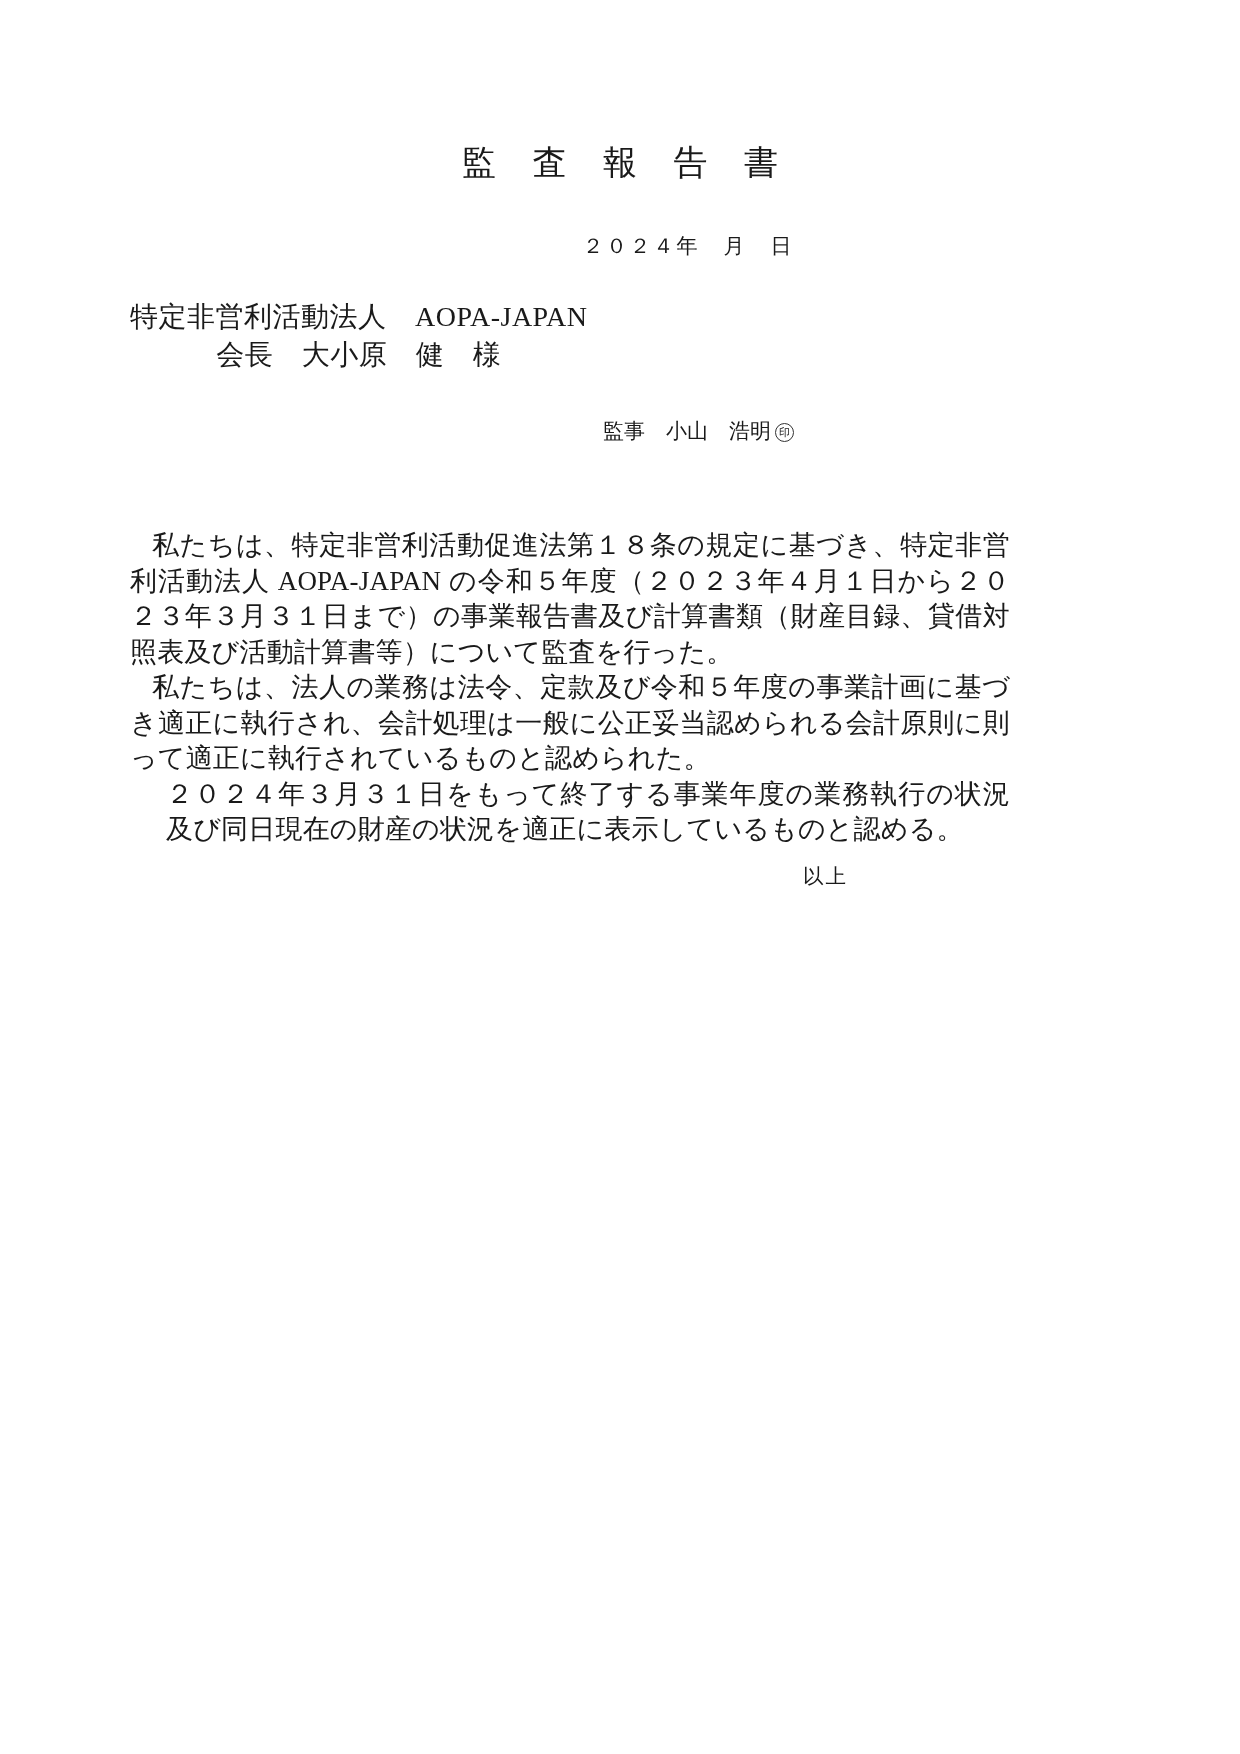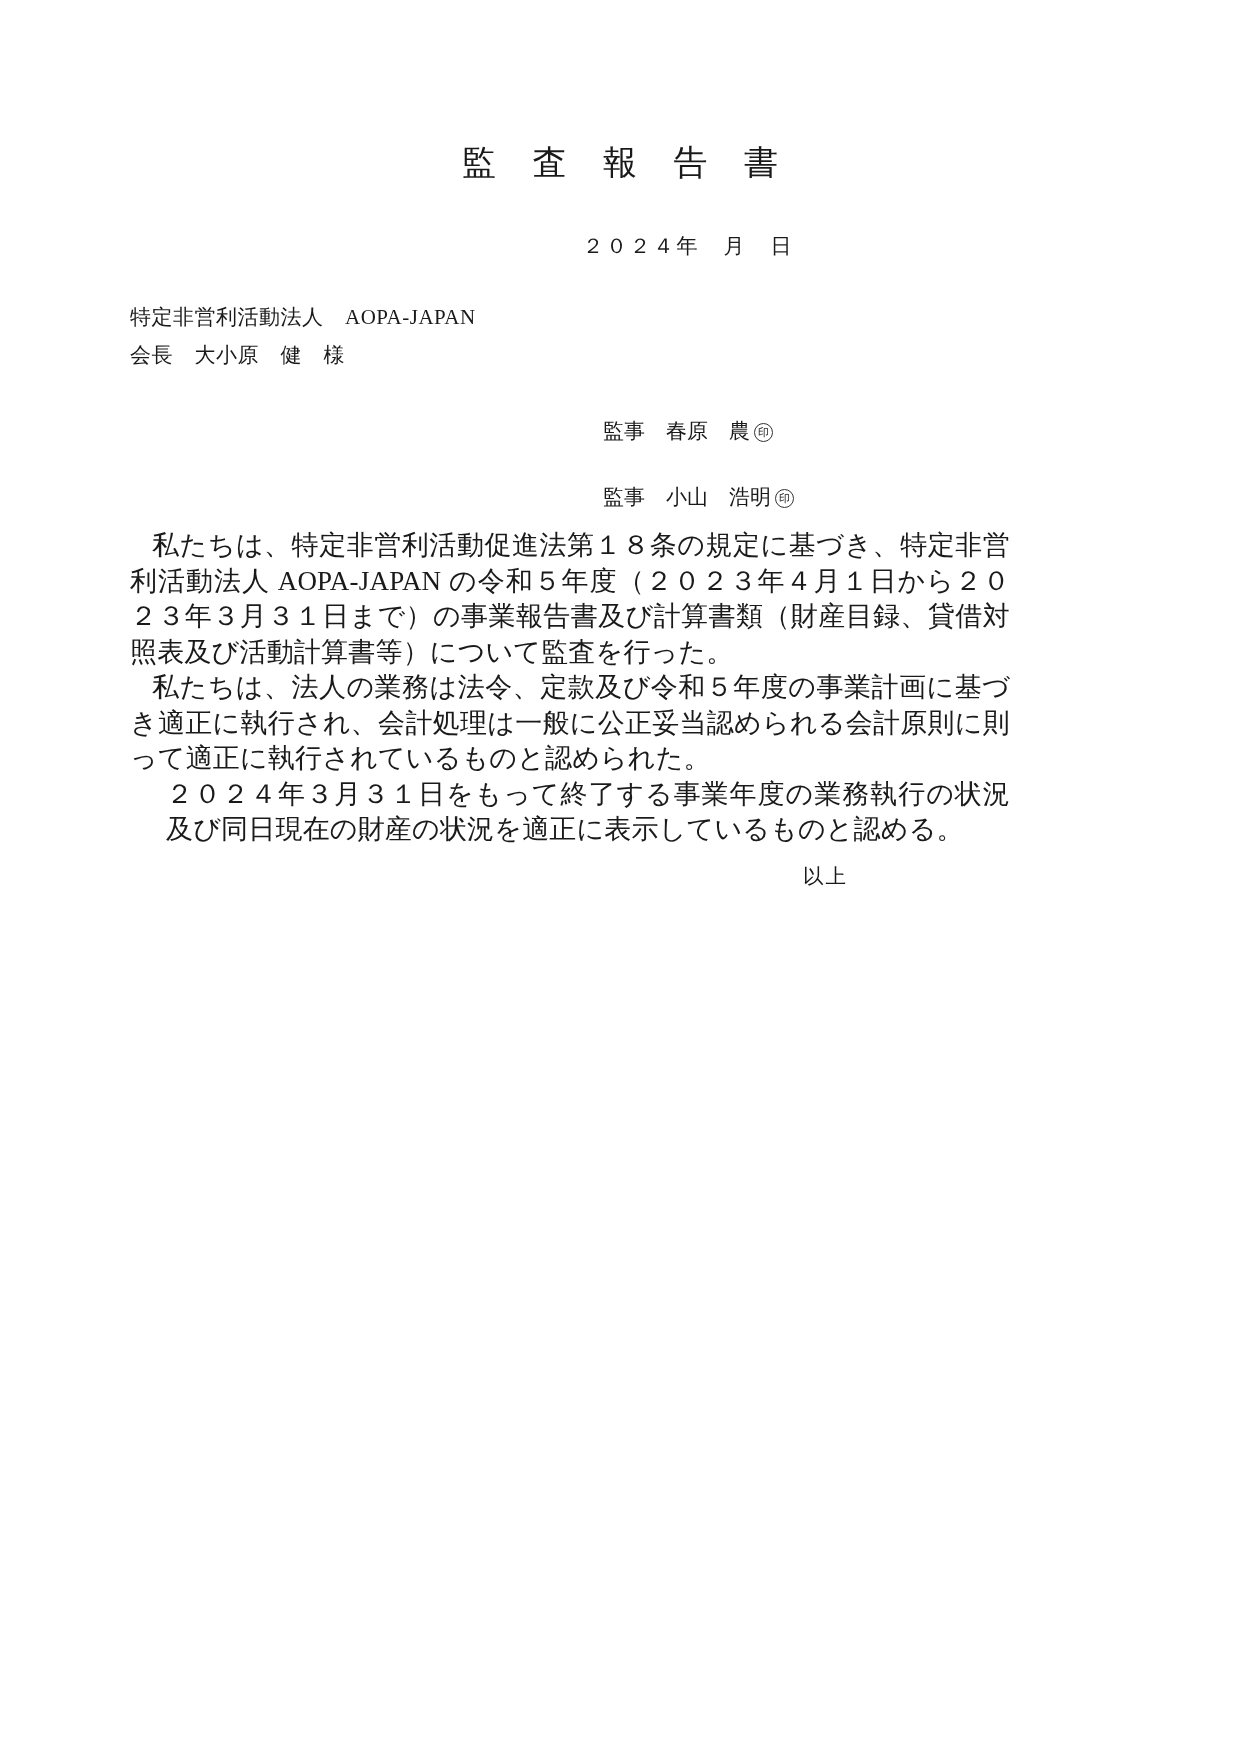--- a/index.html
+++ b/index.html
@@ -41,23 +41,24 @@
     right: 282px;
     font-size: 21px;
     letter-spacing: 2.5px;
     white-space: nowrap;
     font-family: Liberation Serif, serif;
   }
   .addressee {
     position: absolute;
     top: 298px;
     left: 130px;
-    font-size: 21px;
+    font-size: 28px;
     line-height: 38px;
     letter-spacing: 0.5px;
+    text-align: center;
   }
   .addressee div {
     white-space: nowrap;
   }
   .auditor-block {
     position: absolute;
     top: 398px;
     right: 282px;
     font-size: 21px;
     line-height: 66px;
@@ -115,23 +116,20 @@
 
   <div class="date-line">２０２４年　月　日</div>
 
   <div class="addressee">
     <div>特定非営利活動法人　AOPA-JAPAN</div>
     <div>会長　大小原　健　様</div>
   </div>
 
   <div class="auditor-block">
     <div>
-      <span>監事　春原　農</span><span class="seal">印</span>
-    </div>
-    <div>
       <span>監事　小山　浩明</span><span class="seal">印</span>
     </div>
   </div>
 
   <div class="body-text">
     <p>私たちは、特定非営利活動促進法第１８条の規定に基づき、特定非営利活動法人 AOPA-JAPAN の令和５年度（２０２３年４月１日から２０２３年３月３１日まで）の事業報告書及び計算書類（財産目録、貸借対照表及び活動計算書等）について監査を行った。</p>
     <p>私たちは、法人の業務は法令、定款及び令和５年度の事業計画に基づき適正に執行され、会計処理は一般に公正妥当認められる会計原則に則って適正に執行されているものと認められた。</p>
     <p class="noindent">２０２４年３月３１日をもって終了する事業年度の業務執行の状況及び同日現在の財産の状況を適正に表示しているものと認める。</p>
   </div>
 

